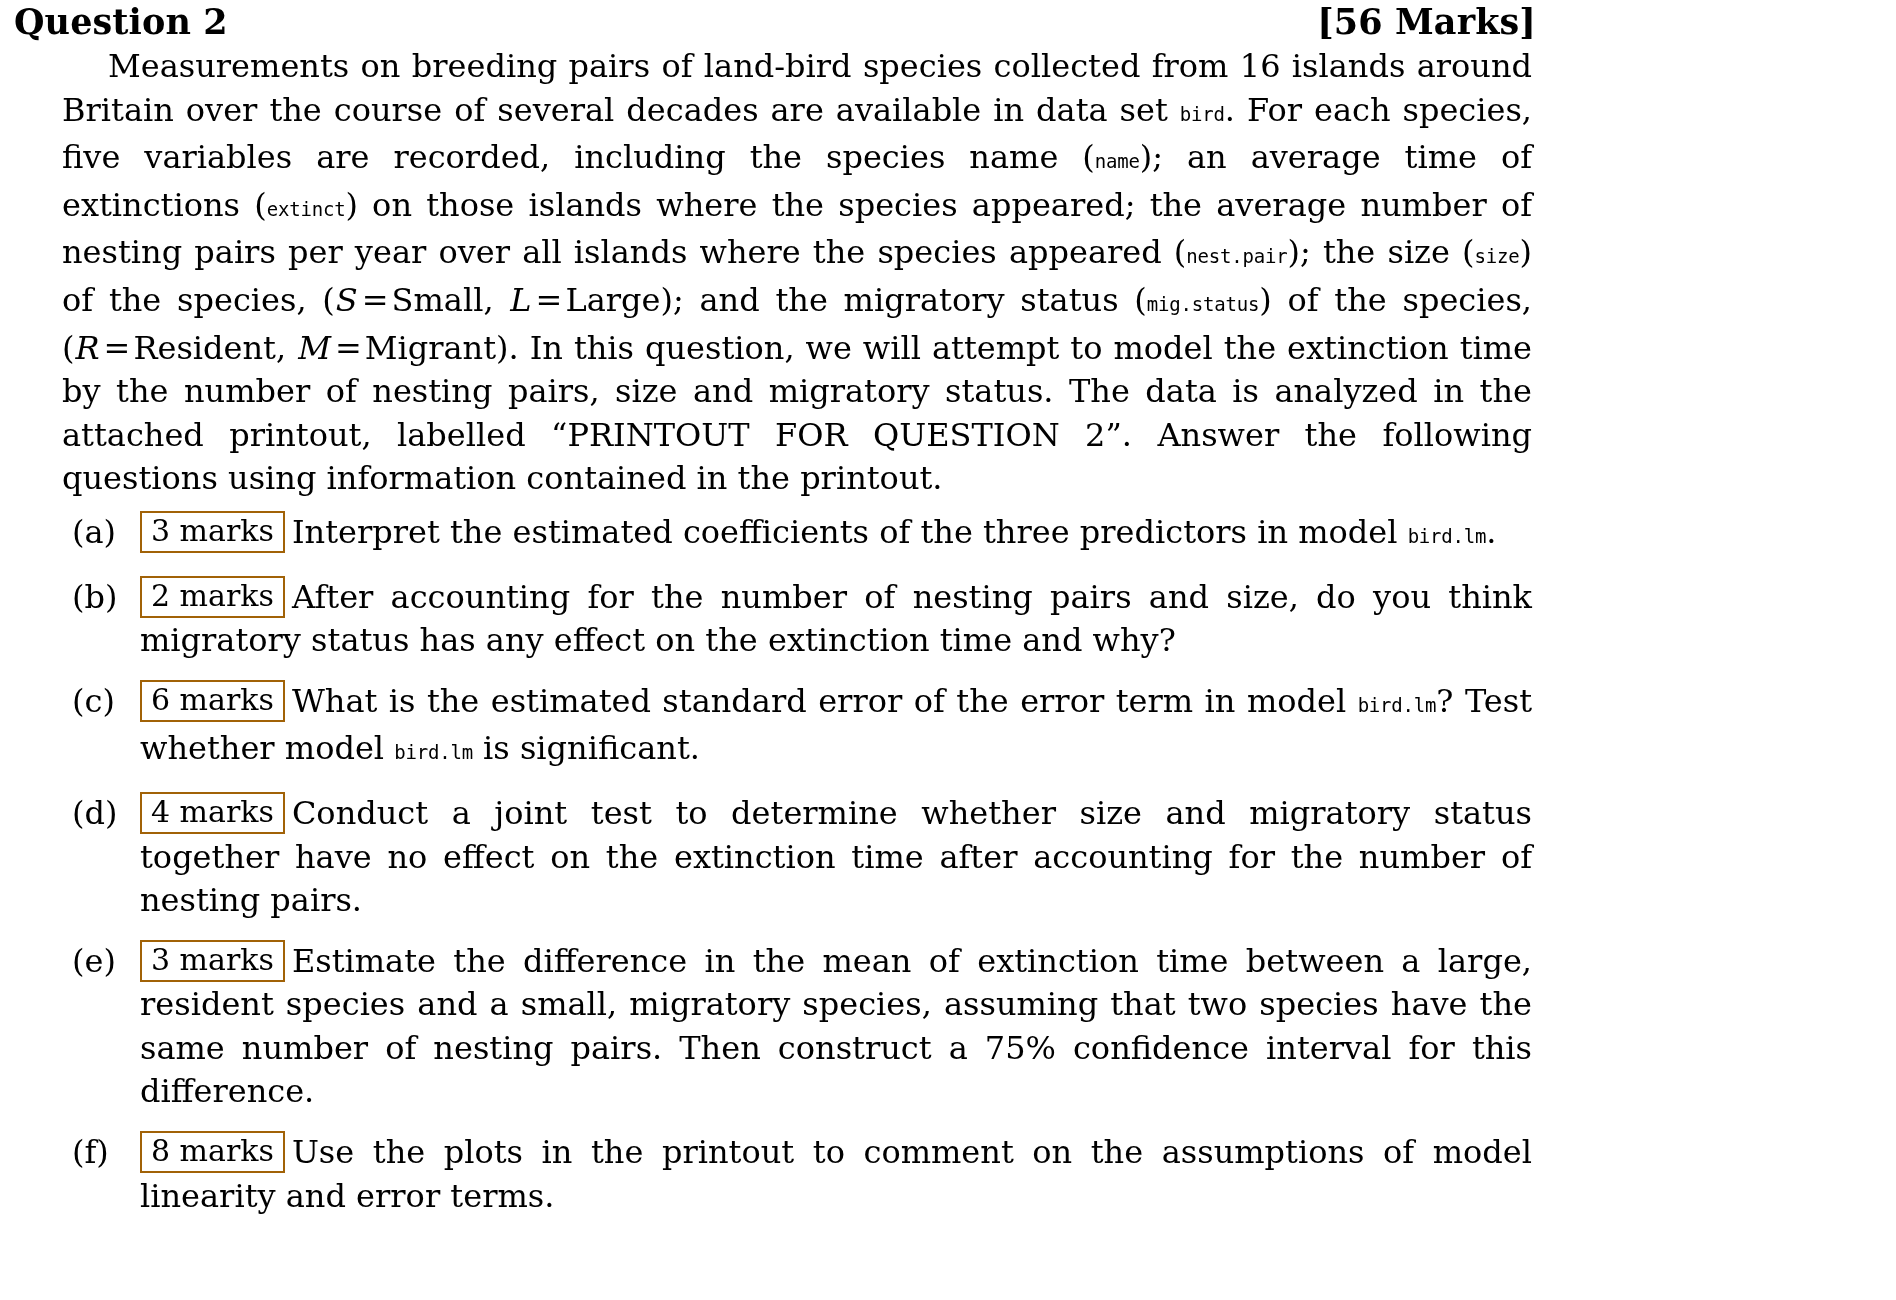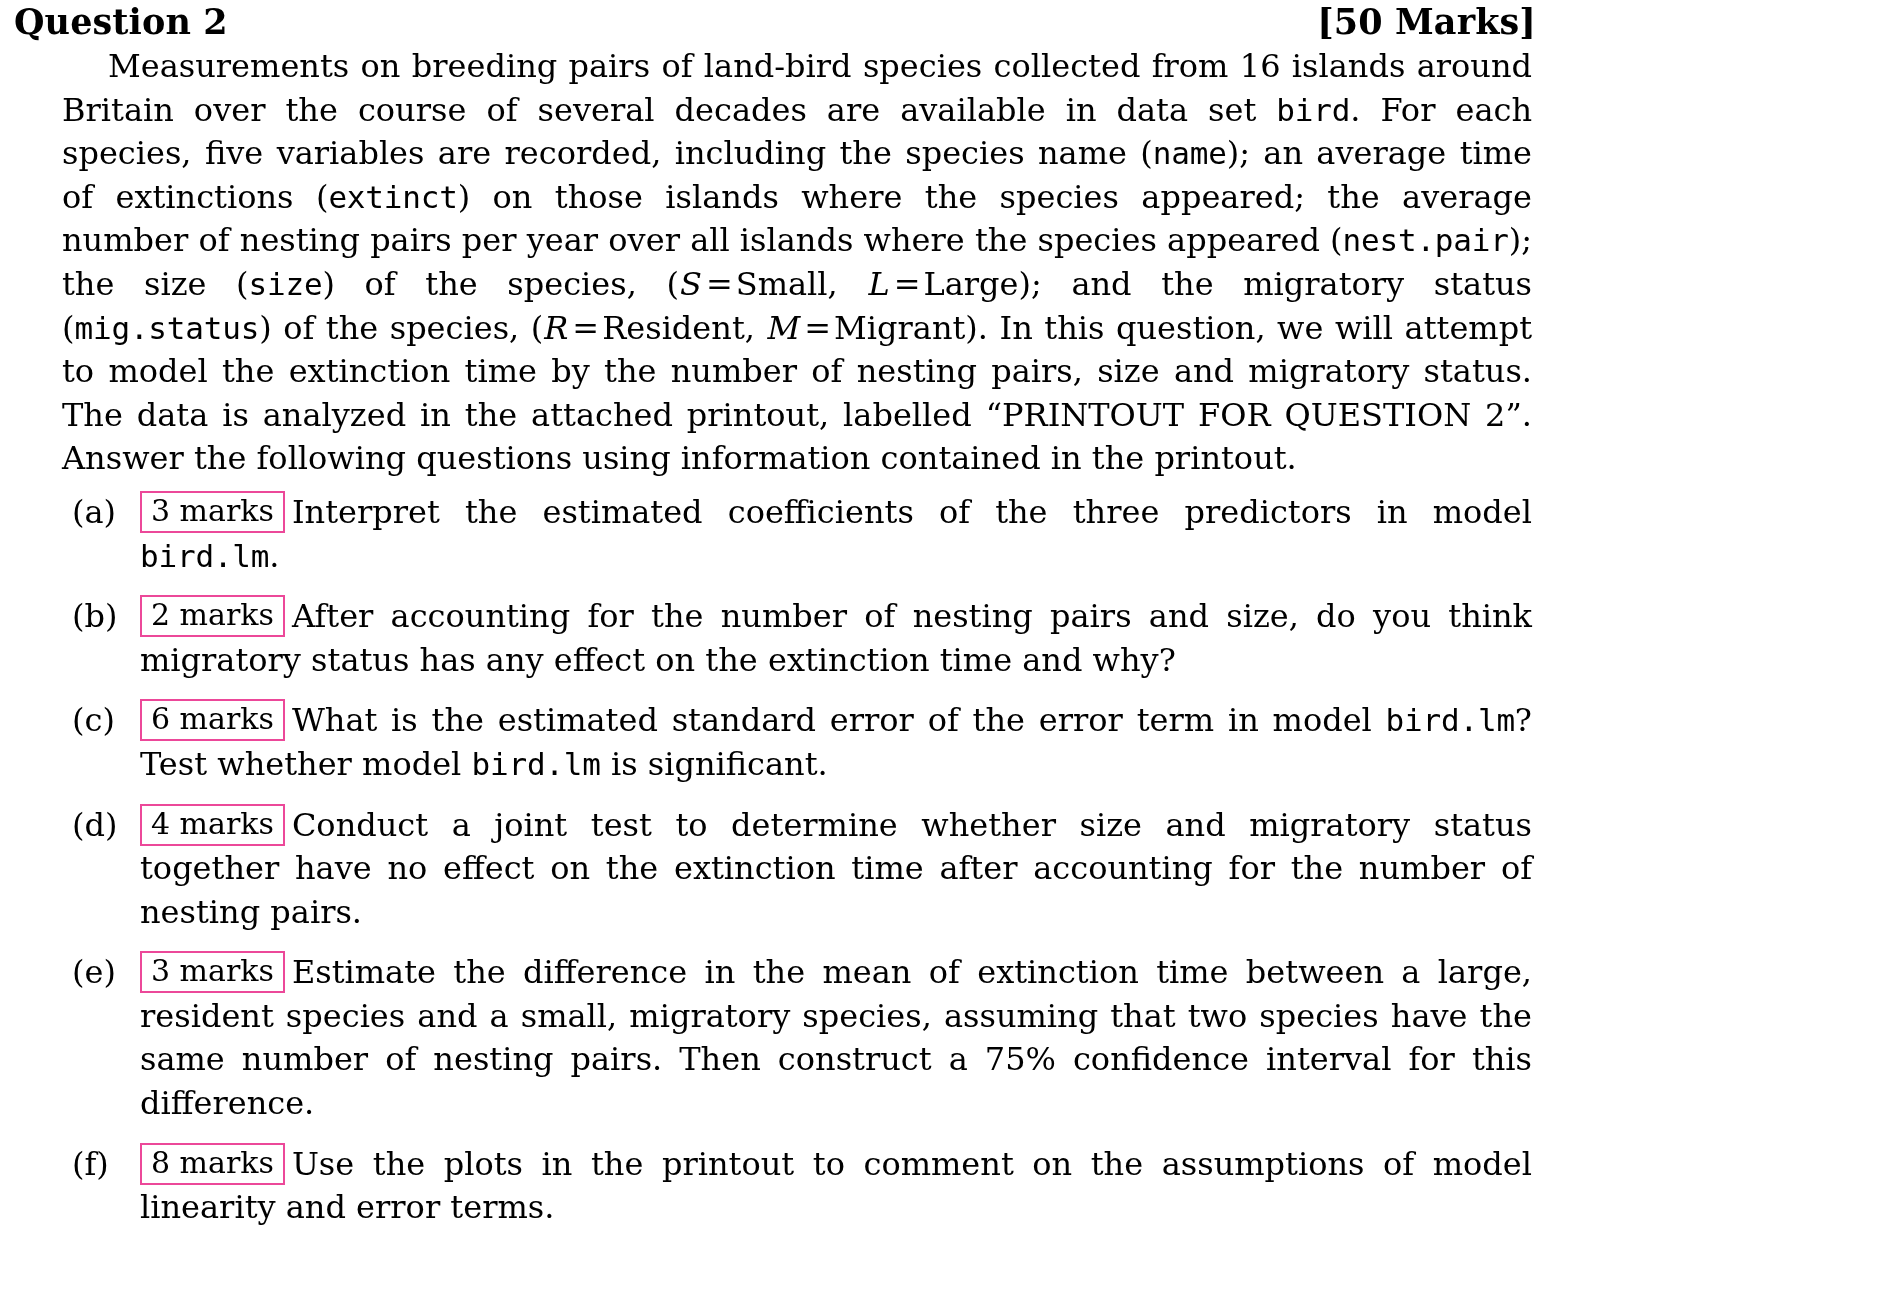--- a/index.html
+++ b/index.html
@@ -73,52 +73,52 @@
     flex: 1 1 auto;
     text-align: justify;
     text-justify: inter-word;
     hyphens: none;
   }
   .item-body > .body-text { display: inline; }
 
   
   .markbox {
     display: inline-block;
-    border: 2px solid #ec4899;
+    border: 2px solid #a16207;
     padding: 1px 9px 3px 9px;
     line-height: 34px;
     font-size: 30px;
     white-space: nowrap;
     vertical-align: 2px;
     margin-right: 7px;
   }
 
   
   code, .tt {
     font-family: "DejaVu Sans Mono", "Liberation Mono", monospace;
-    font-size: 31px;
+    font-size: 19px;
     letter-spacing: -0.2px;
   }
 
   
   .mvar {
     font-family: "DejaVu Serif", "Liberation Serif", serif;
     font-style: italic;
     padding: 0 1px;
   }
   .meq { padding: 0 3px; }
 </style>
 </head>
 <body>
 
 <div class="page">
 
   <div class="q-header">
     <span class="q-title">Question 2</span>
-    <span class="q-marks">[50 Marks]</span>
+    <span class="q-marks">[56 Marks]</span>
   </div>
 
   <p class="intro">Measurements on breeding pairs of land-bird species collected from 16 islands around Britain over the course of several decades are available in data set <code class="tt">bird</code>. For each species, five variables are recorded, including the species name (<code class="tt">name</code>); an average time of extinctions (<code class="tt">extinct</code>) on those islands where the species appeared; the average number of nesting pairs per year over all islands where the species appeared (<code class="tt">nest.pair</code>); the size (<code class="tt">size</code>) of the species, (<span class="mvar">S</span><span class="meq">=</span>Small, <span class="mvar">L</span><span class="meq">=</span>Large); and the migratory status (<code class="tt">mig.status</code>) of the species, (<span class="mvar">R</span><span class="meq">=</span>Resident, <span class="mvar">M</span><span class="meq">=</span>Migrant). In this question, we will attempt to model the extinction time by the number of nesting pairs, size and migratory status. The data is analyzed in the attached printout, labelled “PRINTOUT FOR QUESTION 2”. Answer the following questions using information contained in the printout.</p>
 
   <div class="items">
     <div class="item">
       <span class="item-label">(a)</span>
       <span class="item-body">
         <span class="markbox">3 marks</span><span class="body-text">Interpret the estimated coefficients of the three predictors in model <code class="tt">bird.lm</code>.</span>
       </span>

